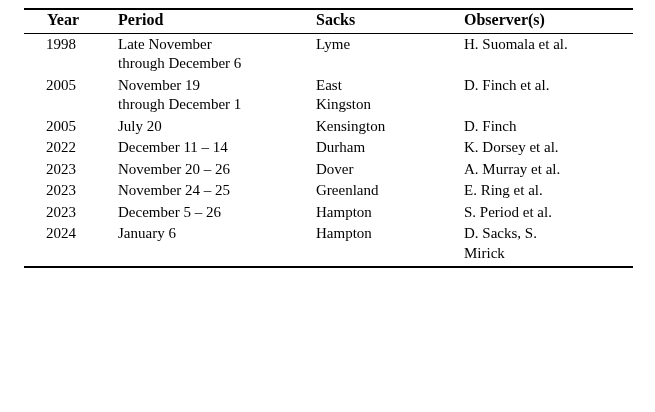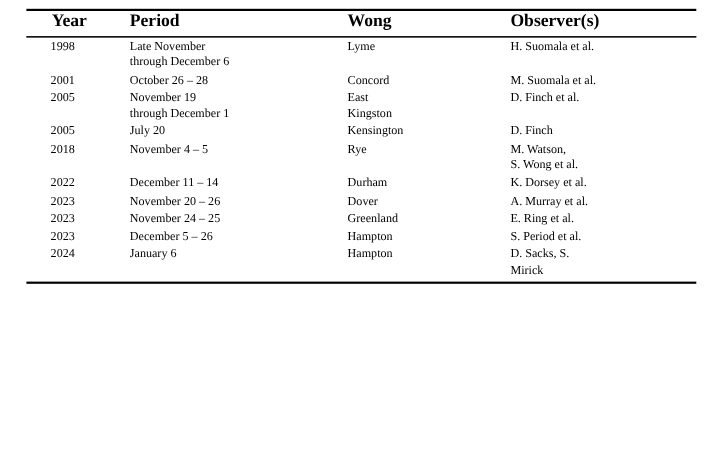--- a/index.html
+++ b/index.html
@@ -41,21 +41,21 @@
     border-bottom: 1.2px solid #000;
     vertical-align: bottom;
     line-height: 1.12;
   }
   table.records thead th.th-year   { padding-left: 23px; }
   table.records thead th.th-period { padding-left: 8px; margin-top: 44px; }
   table.records thead th.th-town   { padding-left: 6px; }
   table.records thead th.th-obs    { padding-left: 14px; }
 
   table.records tbody td {
-    font-size: 11px;
+    font-size: 15px;
     vertical-align: top;
     padding: 1px 0 1px 0;
     line-height: 1.30;
     white-space: pre-line;
   }
   table.records tbody td.td-year   { padding-left: 22px; }
   table.records tbody td.td-period { padding-left: 8px; }
   table.records tbody td.td-town   { padding-left: 6px; font-family: Liberation Serif, serif; }
   table.records tbody td.td-obs    { padding-left: 14px; }
 
@@ -77,58 +77,45 @@
     <colgroup>
       <col class="c-year">
       <col class="c-period">
       <col class="c-town">
       <col class="c-obs">
     </colgroup>
     <thead>
       <tr>
         <th class="th-year">Year</th>
         <th class="th-period">Period</th>
-        <th class="th-town">Wong</th>
+        <th class="th-town">Sacks</th>
         <th class="th-obs">Observer(s)</th>
       </tr>
     </thead>
     <tbody>
       <tr>
         <td class="td-year">1998</td>
         <td class="td-period">Late November
 through December 6</td>
         <td class="td-town">Lyme</td>
         <td class="td-obs">H. Suomala et al.</td>
-      </tr>
-      <tr>
-        <td class="td-year">2001</td>
-        <td class="td-period">October 26 – 28</td>
-        <td class="td-town">Concord</td>
-        <td class="td-obs">M. Suomala et al.</td>
       </tr>
       <tr>
         <td class="td-year">2005</td>
         <td class="td-period">November 19
 through December 1</td>
         <td class="td-town">East
 Kingston</td>
         <td class="td-obs">D. Finch et al.</td>
       </tr>
       <tr>
         <td class="td-year">2005</td>
         <td class="td-period">July 20</td>
         <td class="td-town">Kensington</td>
         <td class="td-obs">D. Finch</td>
-      </tr>
-      <tr>
-        <td class="td-year">2018</td>
-        <td class="td-period">November 4 – 5</td>
-        <td class="td-town">Rye</td>
-        <td class="td-obs">M. Watson,
-S. Wong et al.</td>
       </tr>
       <tr>
         <td class="td-year">2022</td>
         <td class="td-period">December 11 – 14</td>
         <td class="td-town">Durham</td>
         <td class="td-obs">K. Dorsey et al.</td>
       </tr>
       <tr>
         <td class="td-year">2023</td>
         <td class="td-period">November 20 – 26</td>

